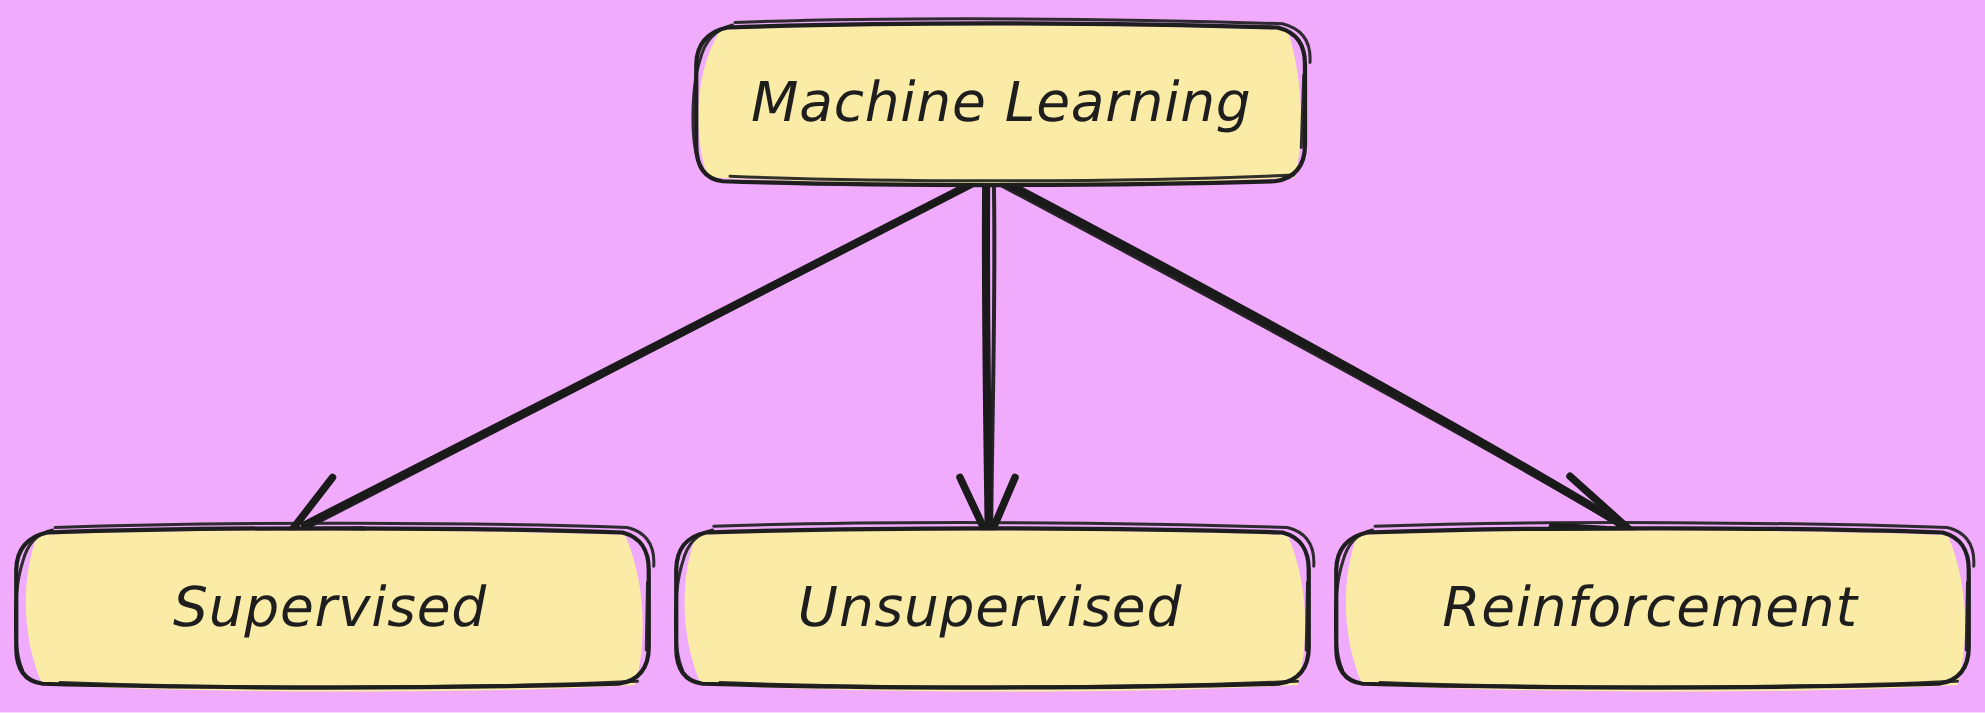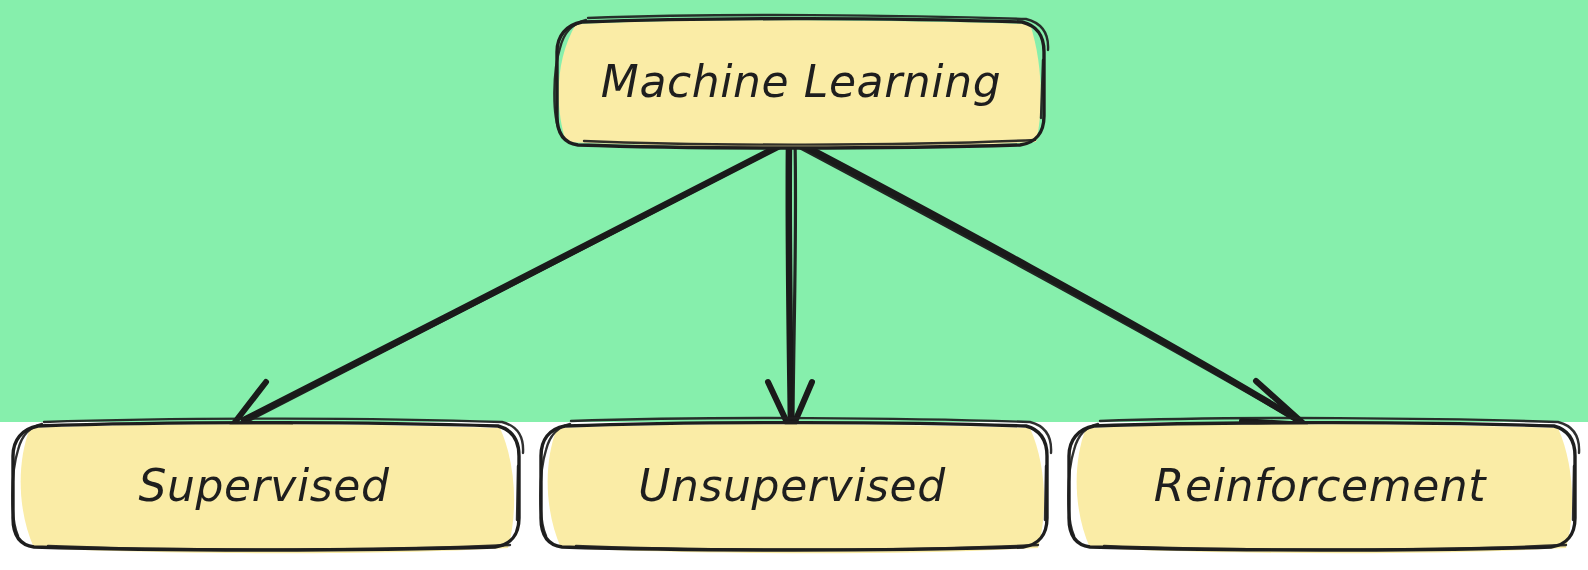--- a/index.html
+++ b/index.html
@@ -10,22 +10,22 @@
   }
   body {
     width: 1588px;
     height: 570px;
     font-family: "DejaVu Sans", sans-serif;
     overflow: hidden;
   }
   #diagram-root {
     position: relative;
     width: 1588px;
-    height: 422px;
-    background: #86efac;
+    height: 570px;
+    background: #f0abfc;
   }
   svg#diagram-svg {
     position: absolute;
     top: 0;
     left: 0;
     width: 1588px;
     height: 570px;
     display: block;
   }
   .node-fill {

